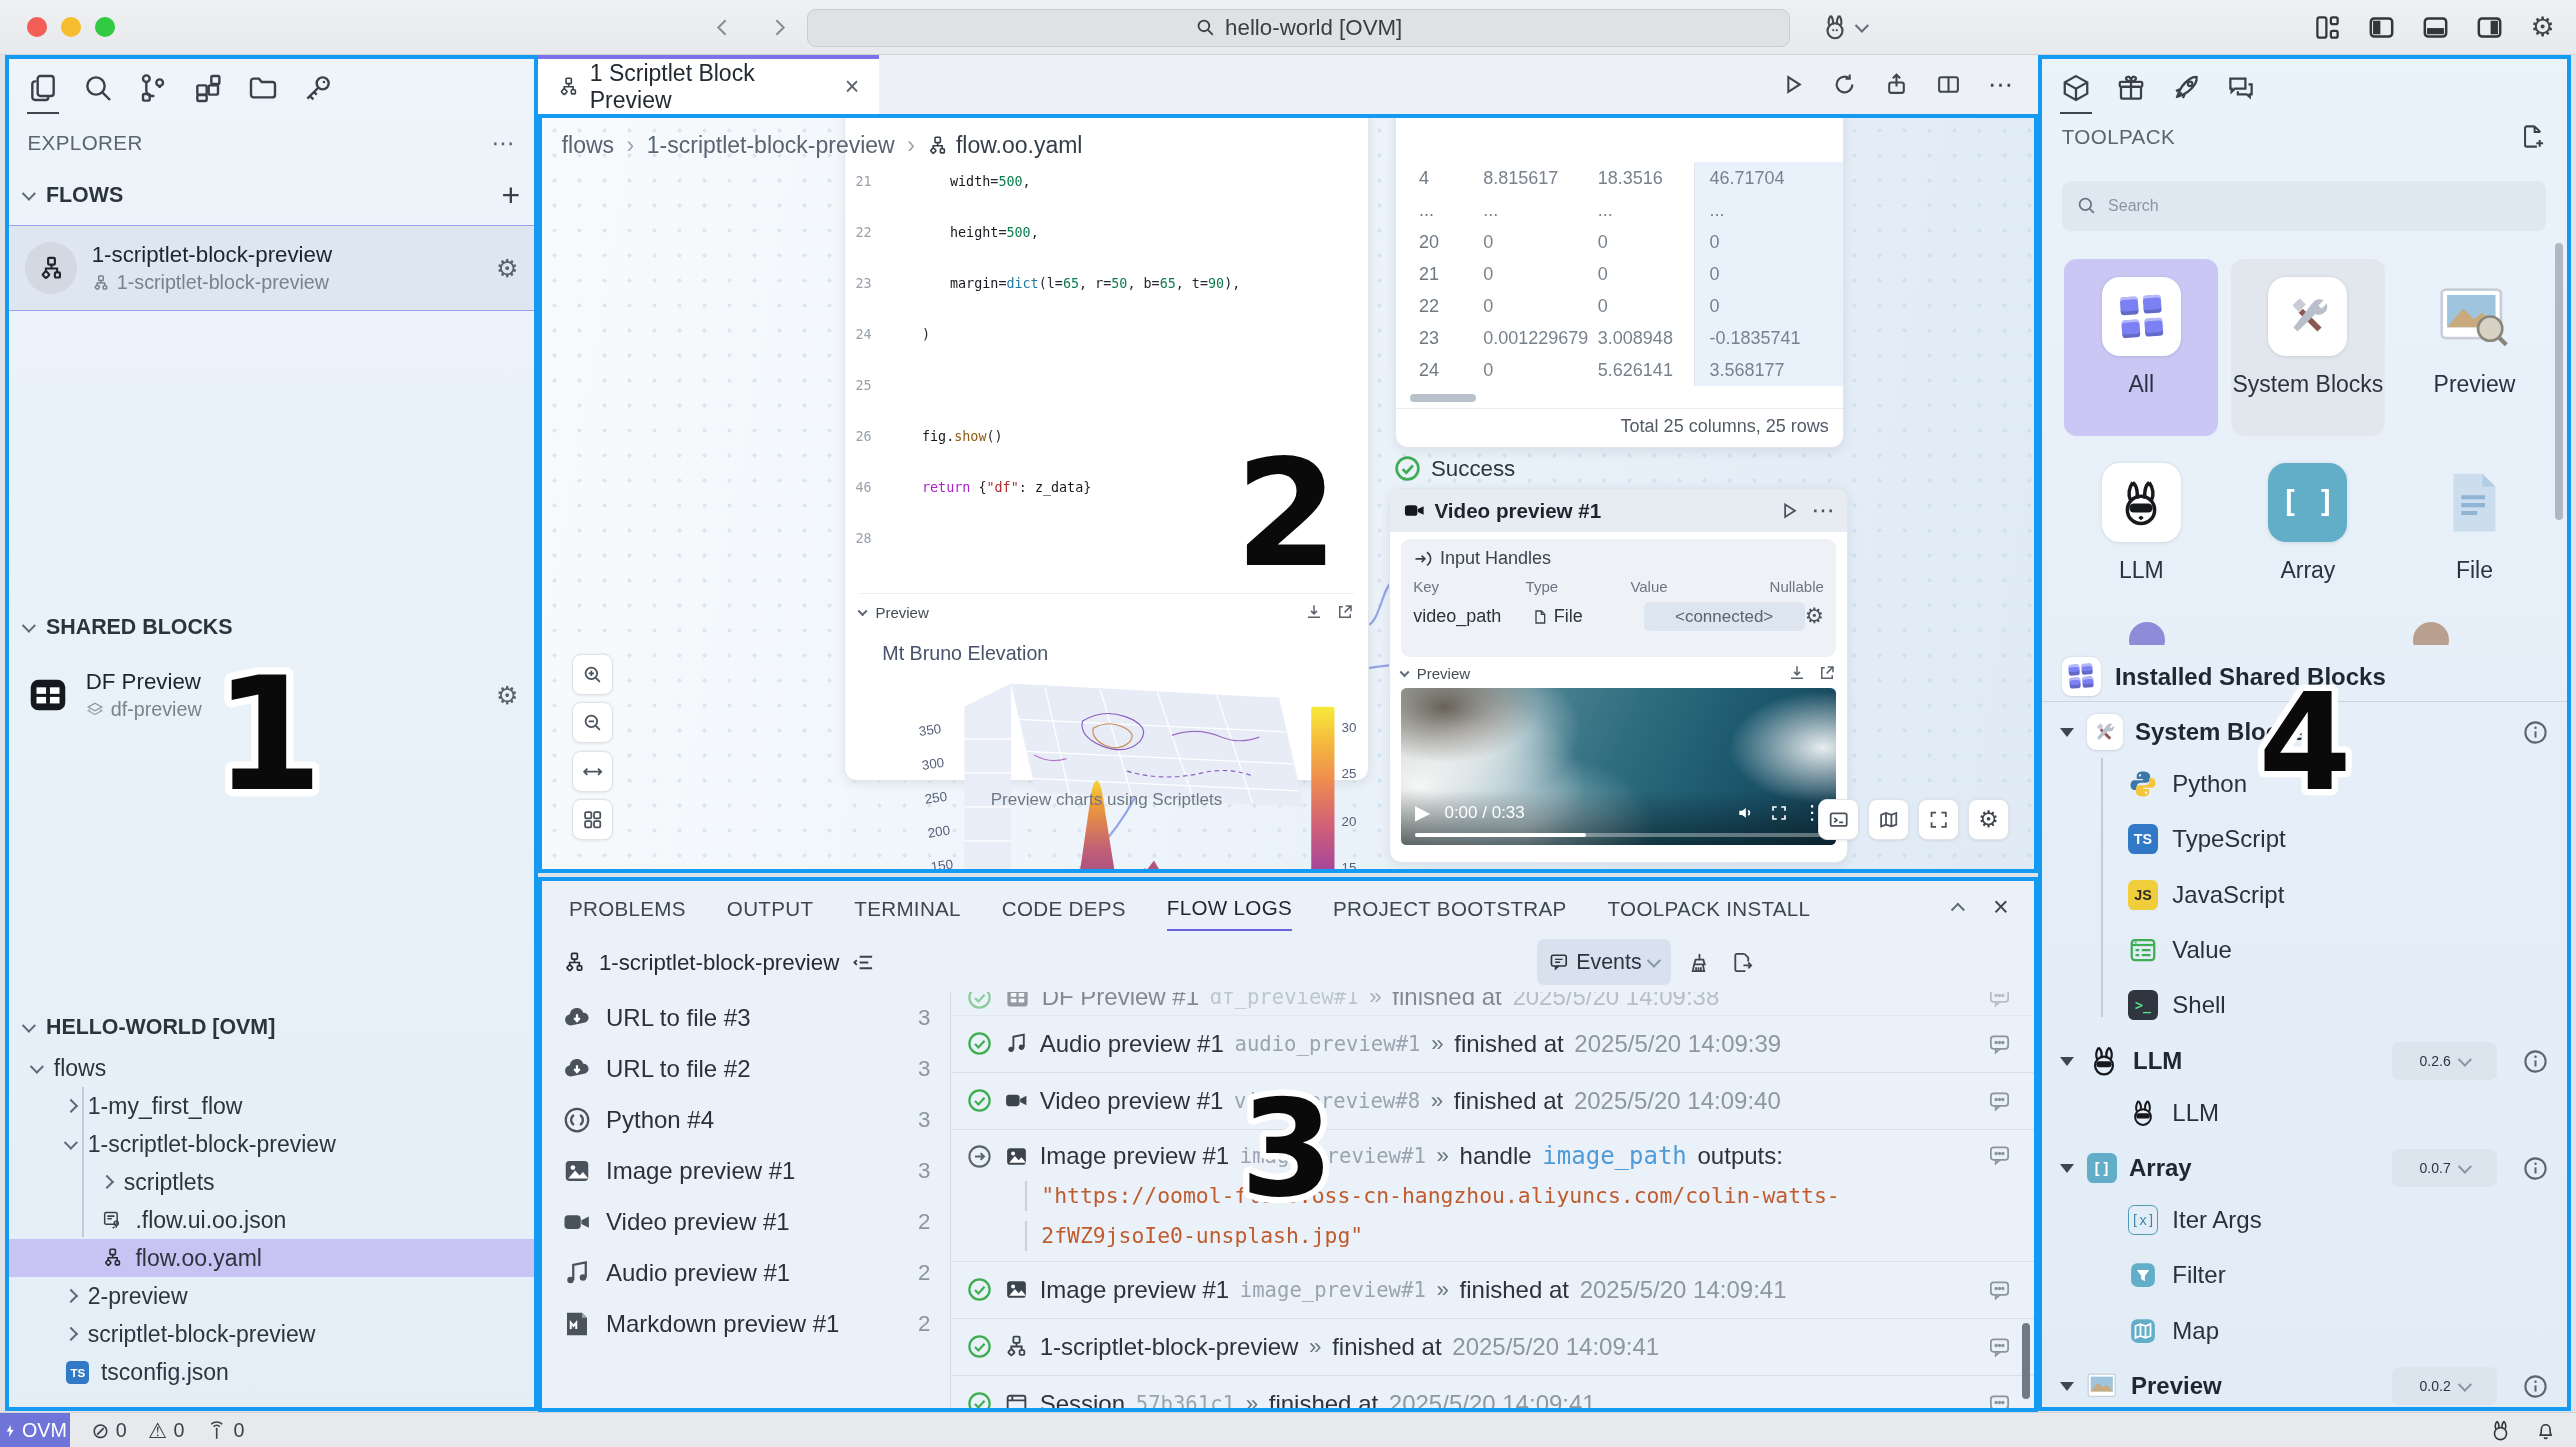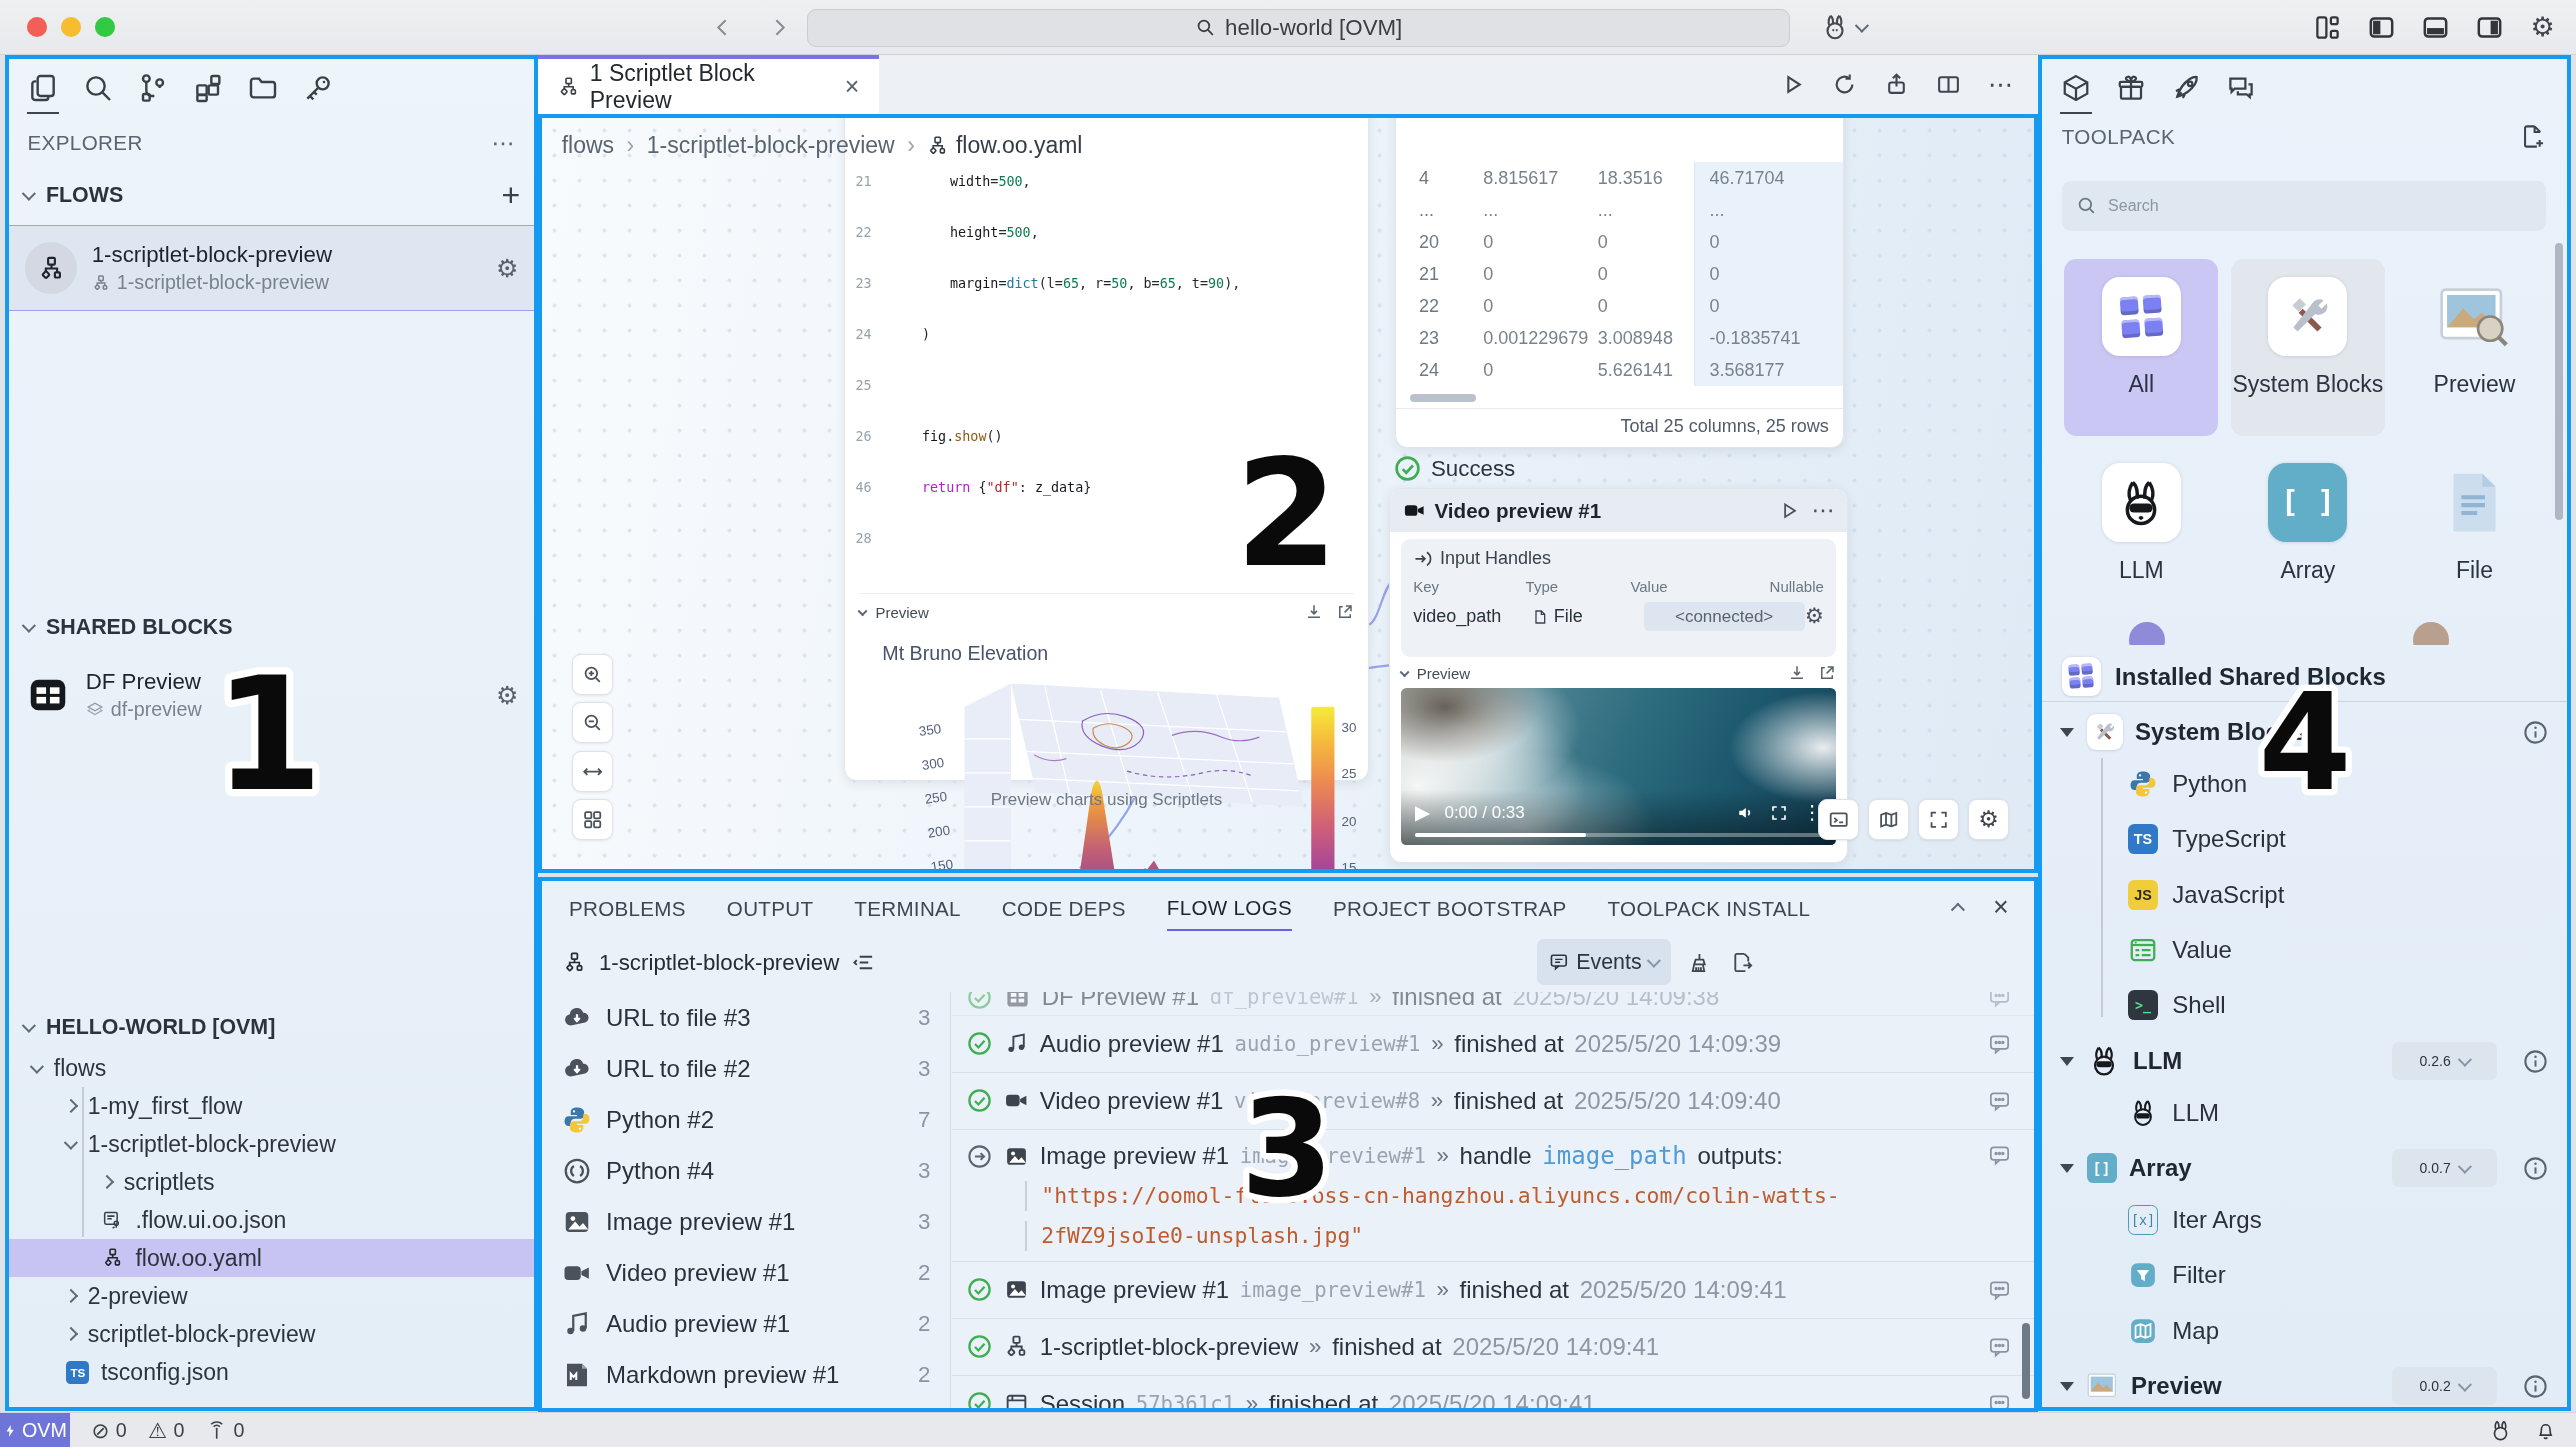--- a/index.html
+++ b/index.html
@@ -881,32 +881,20 @@
           <svg width="30" height="30" viewBox="0 0 24 24">
             <path d="M7 18 a4.5 4.5 0 0 1 -.7 -8.95 A5.5 5.5 0 0 1 17 7.8 A4 4 0 0 1 17.5 15.8 Z" fill="#4a525c"></path>
             <path d="M12 9 v5 M9.8 12 L12 14.5 L14.2 12" stroke="#fff" stroke-width="1.8" fill="none"></path>
           </svg>
         </span>
         <span>URL to file #2</span>
         <span class="cnt">3</span>
       </div>
     <div class="brow">
         <span>
-          <svg width="30" height="30" viewBox="0 0 24 24">
-            <path d="M12 2 c-4 0 -5 1.8 -5 3.8 V8 h5 v1 H5.2 C3.4 9 2 10.6 2 12.9 s1.4 3.9 3.2 3.9 H7 v-2.6 c0 -1.9 1.6 -3.2 3.4 -3.2 h4.4 c1.6 0 2.9 -1.2 2.9 -2.9 V5.8 C17.7 3.8 16 2 12 2 z" fill="#3b77a8"></path>
-            <path d="M12 22 c4 0 5 -1.8 5 -3.8 V16 h-5 v-1 h6.8 c1.8 0 3.2 -1.6 3.2 -3.9 s-1.4 -3.9 -3.2 -3.9 H17 v2.6 c0 1.9 -1.6 3.2 -3.4 3.2 H9.2 c-1.6 0 -2.9 1.2 -2.9 2.9 v2.3 C6.3 20.2 8 22 12 22 z" fill="#f5c63c"></path>
-            <circle cx="9.6" cy="5.1" r=".9" fill="#fff"></circle>
-            <circle cx="14.4" cy="18.9" r=".9" fill="#fff"></circle>
-          </svg>
-        </span>
-        <span>Python #2</span>
-        <span class="cnt">7</span>
-      </div>
-    <div class="brow">
-        <span>
           <svg width="30" height="30" viewBox="0 0 24 24" fill="none" stroke="#4a525c" stroke-width="1.8">
             <circle cx="12" cy="12" r="9"></circle>
             <path d="M9.5 8 c-1.5 1 -2.2 2.5 -2.2 4 s.7 3 2.2 4 M14.5 8 c1.5 1 2.2 2.5 2.2 4 s-.7 3 -2.2 4"></path>
           </svg>
         </span>
         <span>Python #4</span>
         <span class="cnt">3</span>
       </div>
     <div class="brow">
         <span>

